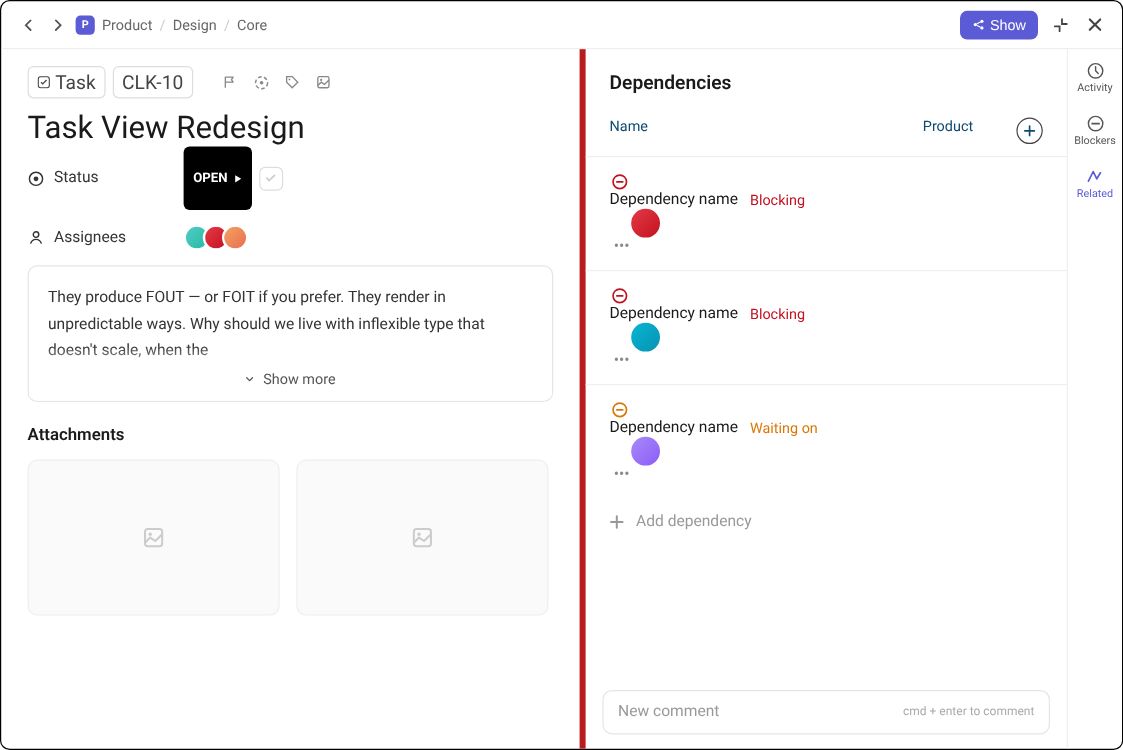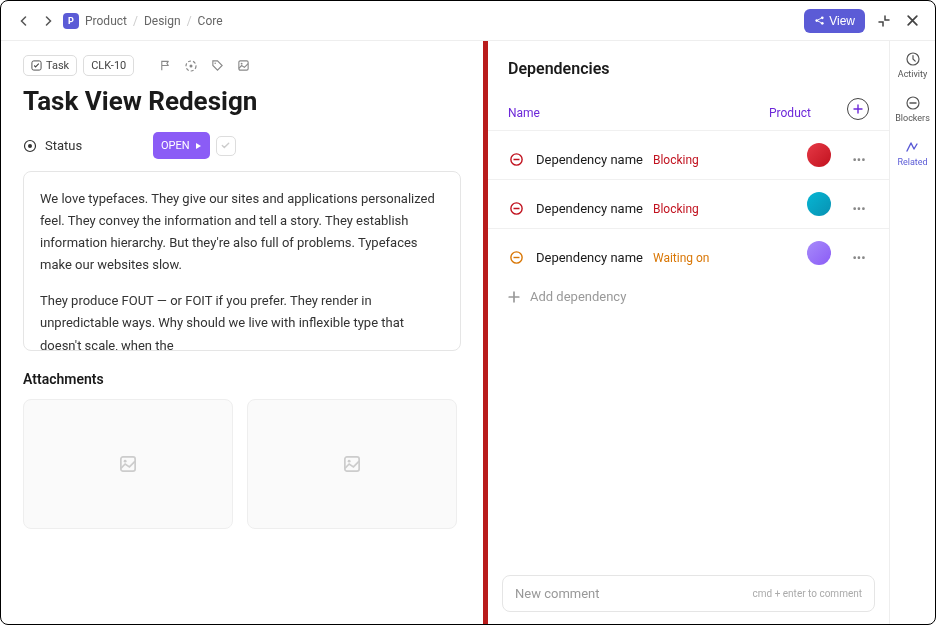--- a/index.html
+++ b/index.html
@@ -18,27 +18,27 @@
 
 .main { display: flex; height: calc(100% - 40px); }
 .left-pane { width: 482px; padding: 14px 22px; overflow-y: auto; }
 .right-pane { flex: 1; border-left: 5px solid #b91c1c; display: flex; flex-direction: column; }
 .side-rail { width: 46px; border-left: 1px solid #eee; display: flex; flex-direction: column; align-items: center; padding-top: 10px; gap: 16px; }
 .rail-item { display: flex; flex-direction: column; align-items: center; gap: 2px; cursor: pointer; color: #555; font-size: 9px; }
 .rail-item.active { color: #5b5bd6; }
 
 
 .task-meta-row { display: flex; align-items: center; gap: 6px; margin-bottom: 10px; }
-.task-pill { border: 1px solid #ddd; border-radius: 5px; padding: 3px 7px; font-size: 11px; display: flex; align-items: center; gap: 4px; color: #444; }
+.task-pill { border: 1px solid #ddd; border-radius: 5px; padding: 3px 7px; font-size: 16px; display: flex; align-items: center; gap: 4px; color: #444; }
 .icon-btn { color: #888; cursor: pointer; width: 18px; height: 18px; display: flex; align-items: center; justify-content: center; margin-left: 2px; }
 .icon-btn svg { display:block; }
-.title { font-size: 26px; font-weight: 700; margin-bottom: 16px; }
+.title { font-size: 26px; font-weight: 400; }
 .field-row { display: flex; align-items: center; margin-bottom: 12px; }
 .field-label { display: flex; align-items: center; gap: 8px; color: #333; font-size: 13px; width: 130px; }
-.status-badge { background: #8b5cf6; color: #fff; font-size: 11px; font-weight: 400; padding: 7px 8px; border-radius: 5px; display: inline-flex; align-items: center; gap: 4px; }
+.status-badge { background: #000000; color: #fff; font-size: 11px; font-weight: 700; padding: 20px 8px; border-radius: 5px; display: inline-flex; align-items: center; gap: 4px; }
 .status-check { width: 20px; height: 20px; border: 1px solid #ddd; border-radius: 5px; margin-left: 6px; display: flex; align-items: center; justify-content: center; color: #ccc; }
 .avatars { display: flex; }
 .avatar { width: 22px; height: 22px; border-radius: 50%; border: 2px solid #fff; margin-left: -6px; }
 .avatar:first-child { margin-left: 0; }
 .av1 { background: linear-gradient(135deg, #4ecdc4, #2bb8a3); }
 .av2 { background: linear-gradient(135deg, #e63946, #c1121f); }
 .av3 { background: linear-gradient(135deg, #f4a261, #e76f51); }
 .av4 { background: linear-gradient(135deg, #06b6d4, #0891b2); }
 .av5 { background: linear-gradient(135deg, #a78bfa, #8b5cf6); }
 
@@ -50,25 +50,25 @@
 .desc-box p { margin-bottom: 14px; }
 .show-more { position: absolute; bottom: 0; left: 0; right: 0; background: linear-gradient(to bottom, rgba(255,255,255,0), #fff 60%); text-align: center; padding: 18px 0 8px; font-size: 12px; color: #555; cursor: pointer; }
 
 .attach-title { font-size: 14px; font-weight: 600; margin: 20px 0 12px; }
 .attach-grid { display: flex; gap: 14px; }
 .attach-card { width: 210px; height: 130px; background: #fafafa; border: 1px solid #eee; border-radius: 8px; display: flex; align-items: center; justify-content: center; color: #ccc; }
 
 
 .dep-header { padding: 18px 20px 10px; }
 .dep-title { font-size: 16px; font-weight: 600; }
-.dep-thead { display: flex; padding: 10px 20px; color: #6d28d9; font-size: 12px; align-items: flex-end; }
+.dep-thead { display: flex; padding: 10px 20px; color: #0c4a6e; font-size: 12px; align-items: flex-start; }
 .dep-thead .col-name { flex: 1; }
 .dep-thead .col-assignee { width: 78px; }
 .plus-icon { width: 22px; height: 22px; border: 1px solid #444; border-radius: 50%; display: flex; align-items: center; justify-content: center; cursor: pointer; }
-.dep-row { display: flex; align-items: flex-end; padding: 12px 20px; border-top: 1px solid #f0f0f0; }
+.dep-row { display: flex; align-items: flex-start; padding: 12px 20px; border-top: 1px solid #f0f0f0; flex-direction: column; }
 .dep-status-icon { width: 16px; height: 16px; margin-right: 12px; display: flex; align-items: center; justify-content: center; }
 .dep-name { flex: 1; font-size: 13px; display: flex; align-items: center; gap: 10px; }
 .dep-tag { font-size: 12px; }
 .tag-blocking { color: #c1121f; }
 .tag-waiting { color: #d97706; }
 .dep-assignee { width: 60px; display: flex; justify-content: center;}
 .dep-assignee .avatar { margin: 0; width: 24px; height: 24px; border: none; }
 .dep-more { color: #888; cursor: pointer; width: 20px; text-align: center; }
 .add-dep { display: flex; align-items: center; gap: 10px; padding: 12px 20px; color: #999; cursor: pointer; }
 
@@ -98,21 +98,21 @@
     <span>Core</span>
   </div>
   <div class="topbar-right">
     <button class="share-btn">
       <svg width="11" height="11" viewBox="0 0 12 12">
           <circle cx="3" cy="6" r="1.5" fill="currentColor"></circle>
           <circle cx="9" cy="3" r="1.5" fill="currentColor"></circle>
           <circle cx="9" cy="9" r="1.5" fill="currentColor"></circle>
           <path d="M4.3 5.3 7.7 3.7M4.3 6.7 7.7 8.3" stroke="currentColor" stroke-width="1"></path>
         </svg>
-      <span>View</span>
+      <span>Show</span>
     </button>
     <div class="top-icon">
         <svg width="14" height="14" viewBox="0 0 14 14">
           <path d="M2 8l4 0 0 4M12 6l-4 0 0-4" stroke="currentColor" stroke-width="1.5" fill="none" stroke-linecap="round"></path>
         </svg>
       </div>
     <div class="top-icon">
         <svg width="13" height="13" viewBox="0 0 12 12">
           <path d="M2 2l8 8M10 2l-8 8" stroke="currentColor" stroke-width="1.6" stroke-linecap="round"></path>
         </svg>
@@ -175,25 +175,44 @@
             <path d="M2 1v6l5-3z" fill="currentColor"></path>
           </svg>
       </div>
       <div class="status-check">
           <svg width="11" height="11" viewBox="0 0 12 12">
             <path d="M2.5 6l2.2 2.2L9.5 3.5" stroke="currentColor" stroke-width="1.5" fill="none" stroke-linecap="round"></path>
           </svg>
         </div>
     </div>
 
+    <div class="field-row">
+      <div class="field-label">
+        <svg width="14" height="14" viewBox="0 0 14 14">
+            <circle cx="7" cy="4.5" r="2.3" stroke="currentColor" fill="none" stroke-width="1.2"></circle>
+            <path d="M2.5 12c.8-2.5 2.5-3.5 4.5-3.5s3.7 1 4.5 3.5" stroke="currentColor" fill="none" stroke-width="1.2"></path>
+          </svg>
+        <span>Assignees</span>
+      </div>
+      <div class="avatars">
+        <div class="avatar av1"></div>
+        <div class="avatar av2"></div>
+        <div class="avatar av3"></div>
+      </div>
+    </div>
 
 
     <div class="desc-box">
-      <p>We love typefaces. They give our sites and applications personalized feel. They convey the information and tell a story. They establish information hierarchy. But they're also full of problems. Typefaces make our websites slow.</p>
       <p>They produce FOUT — or FOIT if you prefer. They render in unpredictable ways. Why should we live with inflexible type that doesn't scale, when the</p>
+      <div class="show-more">
+        <svg width="8" height="8" viewBox="0 0 10 10" style="display:inline-block;margin-right:4px">
+            <path d="M2 3.5 5 6.5 8 3.5" stroke="currentColor" stroke-width="1.3" fill="none" stroke-linecap="round"></path>
+          </svg>
+        <span>Show more</span>
+      </div>
     </div>
 
     <div class="attach-title">Attachments</div>
     <div class="attach-grid">
       <div class="attach-card">
           <svg width="20" height="20" viewBox="0 0 14 14">
             <rect x="2" y="2" width="10" height="10" rx="1.5" stroke="currentColor" fill="none" stroke-width="1.2"></rect>
             <circle cx="5" cy="5" r="1" fill="currentColor"></circle>
             <path d="M2 10l3-3 3 2 4-4" stroke="currentColor" fill="none" stroke-width="1.2"></path>
           </svg>

